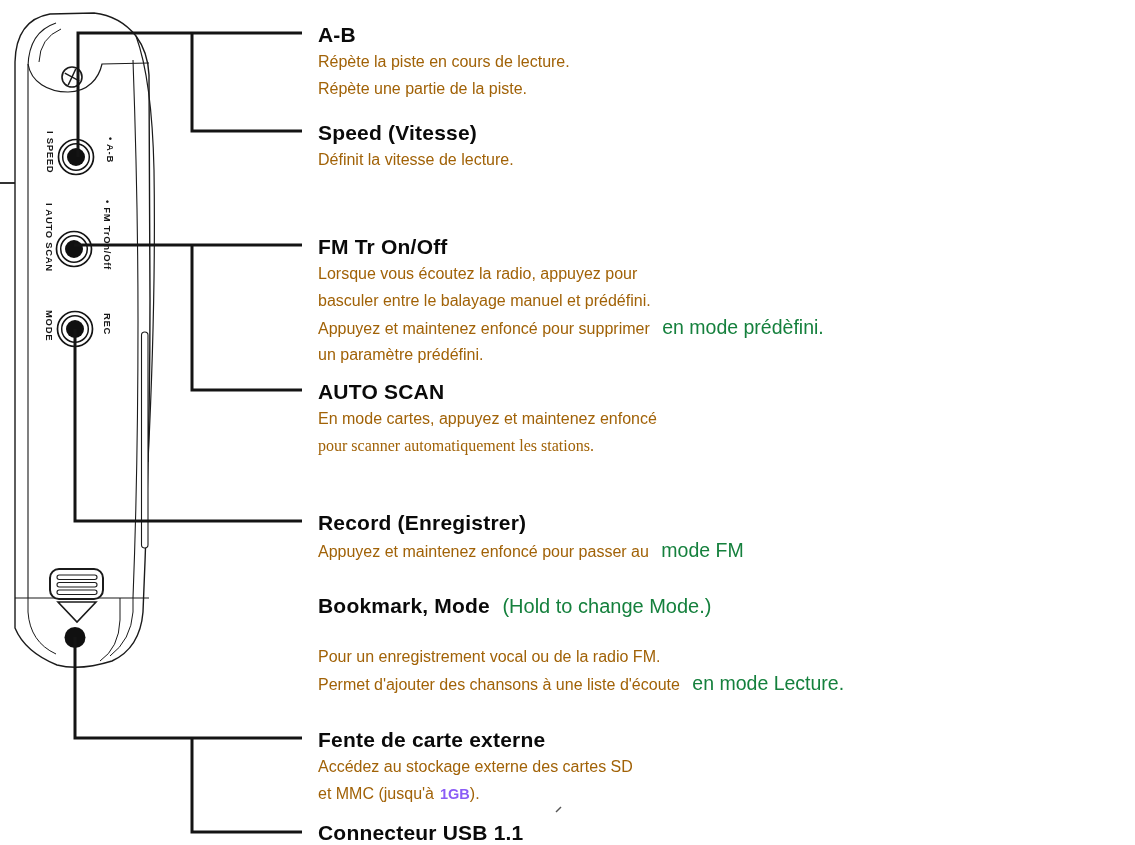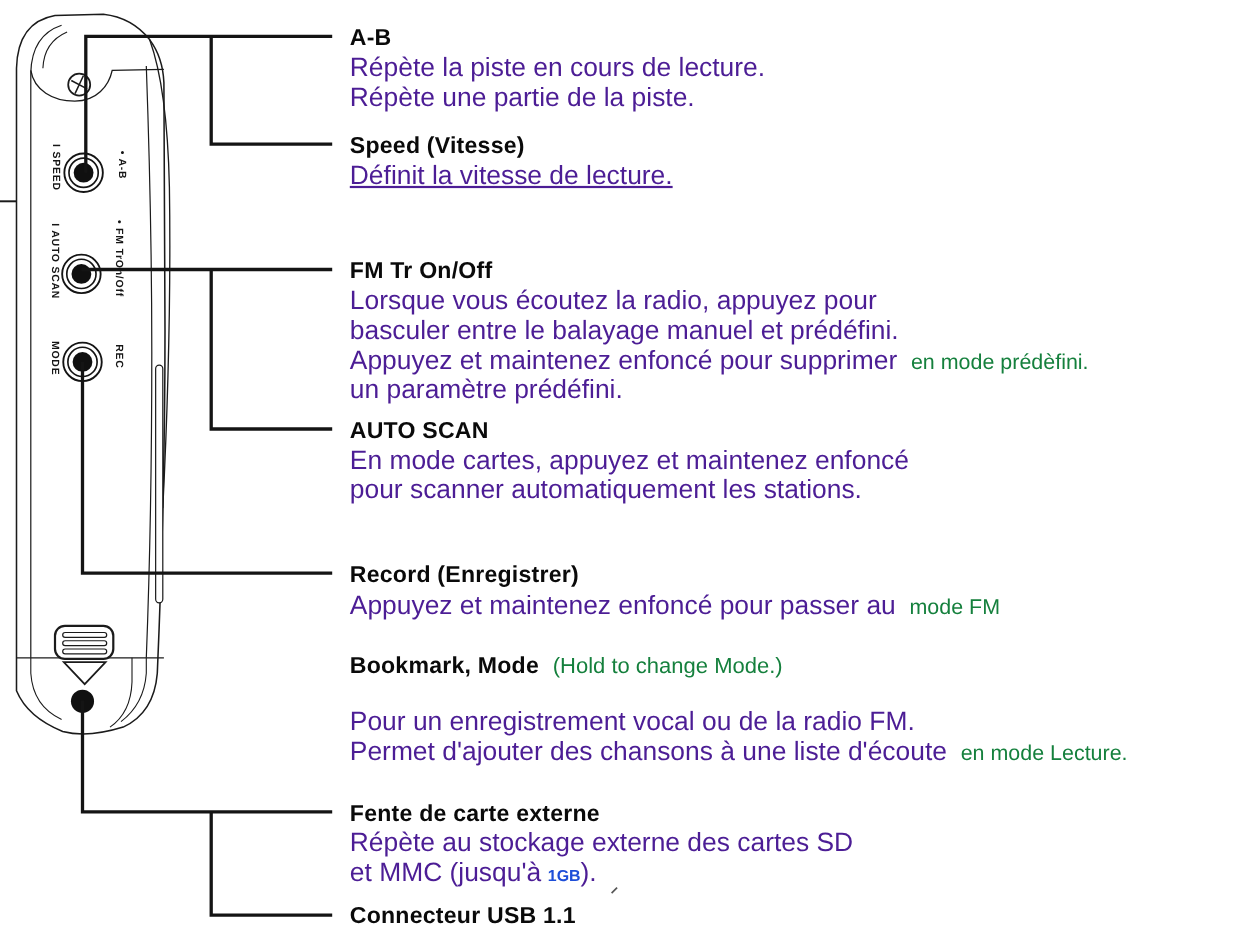--- a/index.html
+++ b/index.html
@@ -3,24 +3,24 @@
 <meta charset="utf-8">
 <style>
   html,body{margin:0;padding:0;background:#ffffff;}
   .canvas{
     position:relative;width:1135px;height:845px;background:#ffffff;
     font-family:"Liberation Sans", sans-serif;color:#0d0d0d;overflow:hidden;
   }
   .art{position:absolute;left:0;top:0;}
   .txt{position:absolute;white-space:nowrap;line-height:27px;}
   .h{font-size:21px;font-weight:700;color:#0a0a0a;letter-spacing:0.2px;}
-  .b{font-size:24px;font-weight:400;color:#4c1d95;}
+  .b{font-size:16px;font-weight:400;color:#a16207;}
   .n{font-size:19.5px;font-weight:400;color:#15803d;}
   .note-gap{margin-left:8px;}
-  .gb{font-size:14.5px;font-weight:700;color:#1d4ed8;margin-left:6px;}
+  .gb{font-size:14.5px;font-weight:700;color:#8b5cf6;margin-left:6px;}
   .vlabel{
     position:absolute;writing-mode:vertical-rl;white-space:nowrap;
     font-size:9.5px;font-weight:700;letter-spacing:0.7px;color:#161616;
   }
 </style>
 </head>
 <body>
 
 <div class="canvas">
 
@@ -100,52 +100,52 @@
   <div class="vlabel" style="left:44px;top:203px;">I AUTO SCAN</div>
   <div class="vlabel" style="left:102px;top:200px;">• FM TrOn/Off</div>
   <div class="vlabel" style="left:44px;top:310px;">MODE</div>
   <div class="vlabel" style="left:102px;top:313px;">REC</div>
 
   <div class="txt h" style="left:318px;top:21px;">A-B</div>
   <div class="txt b" style="left:318px;top:48px;">Répète la piste en cours de lecture.</div>
   <div class="txt b" style="left:318px;top:75px;">Répète une partie de la piste.</div>
 
   <div class="txt h" style="left:318px;top:119px;">Speed (Vitesse)</div>
-  <div class="txt b" style="left:318px;top:146px;text-decoration:underline;">Définit la vitesse de lecture.</div>
+  <div class="txt b" style="left:318px;top:146px;">Définit la vitesse de lecture.</div>
 
   <div class="txt h" style="left:318px;top:233px;">FM Tr On/Off</div>
   <div class="txt b" style="left:318px;top:260px;">Lorsque vous écoutez la radio, appuyez pour</div>
   <div class="txt b" style="left:318px;top:287px;">basculer entre le balayage manuel et prédéfini.</div>
   <div class="txt" style="left:318px;top:314px;">
     <span class="b">Appuyez et maintenez enfoncé pour supprimer</span>
     <span class="n note-gap">en mode prédèfini.</span>
   </div>
   <div class="txt b" style="left:318px;top:341px;">un paramètre prédéfini.</div>
 
   <div class="txt h" style="left:318px;top:378px;">AUTO SCAN</div>
   <div class="txt b" style="left:318px;top:405px;">En mode cartes, appuyez et maintenez enfoncé</div>
-  <div class="txt b" style="left:318px;top:432px;">pour scanner automatiquement les stations.</div>
+  <div class="txt b" style="left:318px;top:432px;font-family:Liberation Serif, serif;">pour scanner automatiquement les stations.</div>
 
   <div class="txt h" style="left:318px;top:509px;">Record (Enregistrer)</div>
   <div class="txt" style="left:318px;top:537px;">
     <span class="b">Appuyez et maintenez enfoncé pour passer au</span>
     <span class="n note-gap">mode FM</span>
   </div>
 
   <div class="txt" style="left:318px;top:592px;">
     <span class="h">Bookmark, Mode</span>
     <span class="n note-gap" style="font-size:20px;">(Hold to change Mode.)</span>
   </div>
   <div class="txt b" style="left:318px;top:643px;">Pour un enregistrement vocal ou de la radio FM.</div>
   <div class="txt" style="left:318px;top:670px;">
     <span class="b">Permet d'ajouter des chansons à une liste d'écoute</span>
     <span class="n note-gap">en mode Lecture.</span>
   </div>
 
   <div class="txt h" style="left:318px;top:726px;">Fente de carte externe</div>
-  <div class="txt b" style="left:318px;top:753px;">Répète au stockage externe des cartes SD</div>
+  <div class="txt b" style="left:318px;top:753px;">Accédez au stockage externe des cartes SD</div>
   <div class="txt" style="left:318px;top:780px;">
     <span class="b">et MMC (jusqu'à</span><span class="gb">1GB</span><span class="b">).</span>
   </div>
 
   <div class="txt h" style="left:318px;top:820px;line-height:25px;">Connecteur USB 1.1</div>
 
 </div>
 
 </body></html>

